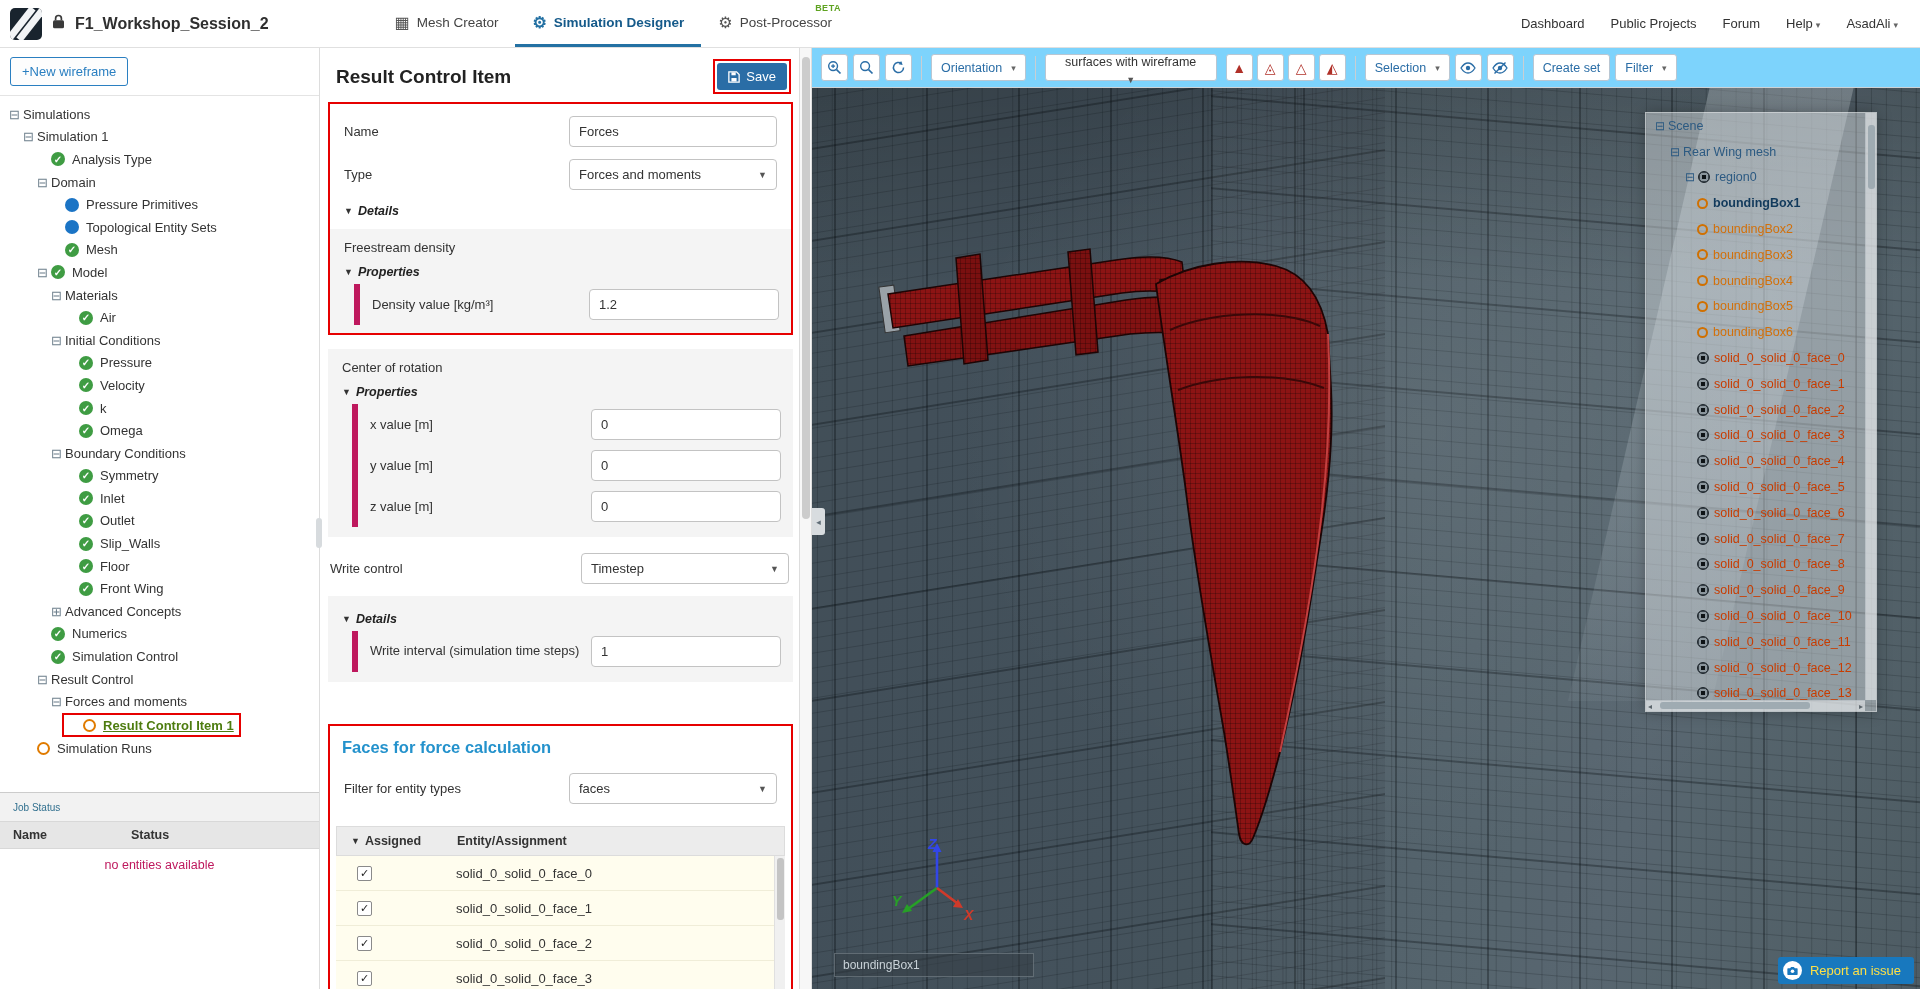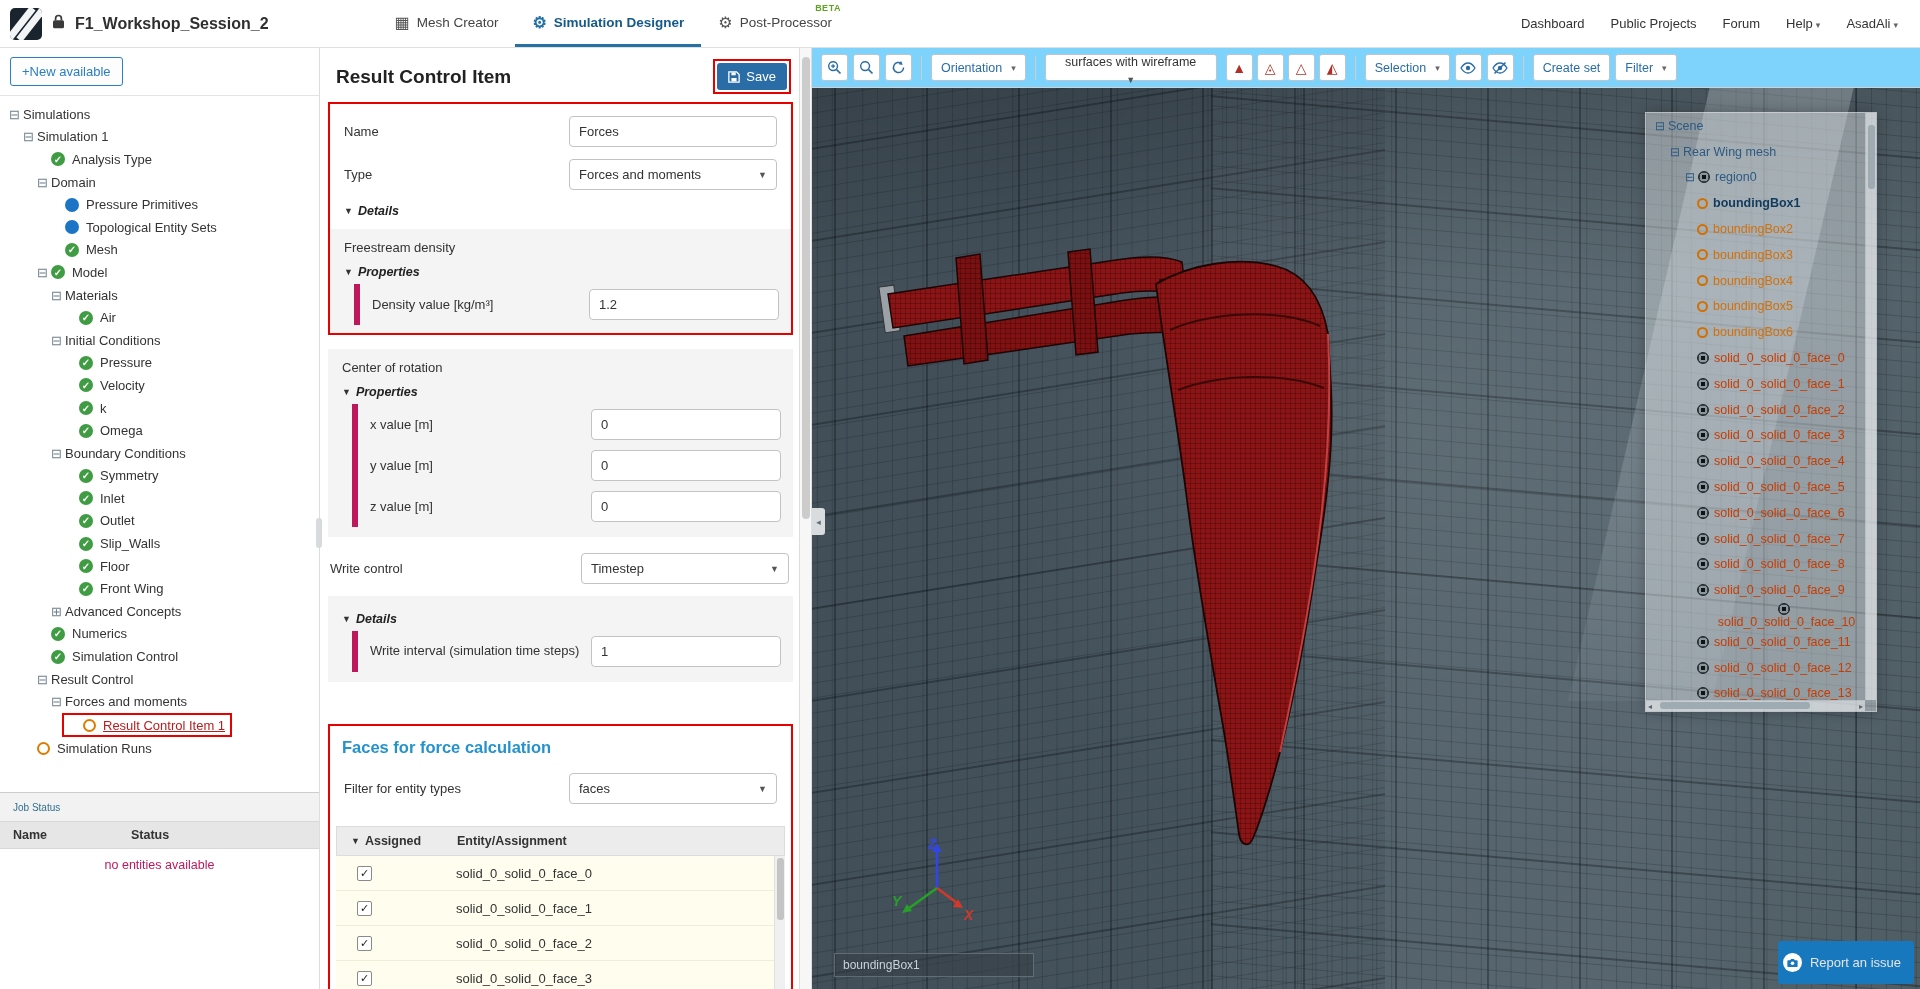--- a/index.html
+++ b/index.html
@@ -37,21 +37,21 @@
     padding:6px 11px; font-size:13px; font-family:inherit; cursor:pointer; }
   .tree { flex:1; overflow:hidden; padding-top:7px; font-size:13px; }
   .tree-row { display:flex; align-items:center; height:22.6px; white-space:nowrap; }
   .tree-exp { width:17px; text-align:center; color:#6d7f8c; font-size:13px; flex:none; }
   .tree-status { width:14px; height:14px; border-radius:50%; margin-right:7px; flex:none;
     display:flex; align-items:center; justify-content:center; }
   .st-check { background:#3f9c43; color:#fff; font-size:10px; font-weight:bold; }
   .st-blue { background:#1b74c5; }
   .st-orange { width:13px; height:13px; border:2.5px solid #e07b00; background:transparent; }
   .tree-highlight { border:2px solid #e60000; height:24px; padding:0 5px 0 2px; width:fit-content; }
-  .tree-label-active { font-weight:normal; color:#b91c1c; text-decoration:underline; }
+  .tree-label-active { font-weight:bold; color:#4d7c0f; text-decoration:underline; }
   .side-handle { position:absolute; right:-3px; top:470px; width:6px; height:30px; background:#d7dbde;
     border-radius:3px; cursor:col-resize; z-index:3; }
   .job { height:197px; border-top:1px solid #ccc; display:flex; flex-direction:column; }
   .job-title { background:#f2f2f2; padding:9px 13px 8px; color:#31708f; font-size:10px; }
   .job-head { display:flex; background:#e6e6e6; border-top:1px solid #d8d8d8; border-bottom:1px solid #d8d8d8;
     padding:6px 13px; font-weight:bold; font-size:12.5px; color:#333; }
   .job-col-name { width:118px; }
   .job-empty { flex:1; background:#fff; text-align:center; padding-top:9px; font-size:12.5px; color:#be185d; }
 
   
@@ -142,22 +142,22 @@
   .sp-vthumb { position:absolute; top:12px; left:1.5px; width:7px; height:64px; background:#9fabb2; border-radius:3px; }
   .sp-hscroll { position:absolute; left:0; right:11px; bottom:0; height:11px; background:rgba(245,248,250,.55);
     border-top:1px solid rgba(160,170,178,.4); display:flex; align-items:center; justify-content:space-between;
     font-size:8px; color:#5a646b; padding:0 2px; }
   .sp-hthumb { position:absolute; left:14px; bottom:2px; width:150px; height:7px; background:#9fabb2; border-radius:3px; }
 
   .axes { position:absolute; left:78px; top:748px; z-index:3; }
   .hover-label { position:absolute; left:22px; bottom:12px; width:200px; height:24px; z-index:3;
     background:rgba(52,62,70,.55); border:1px solid rgba(130,140,148,.55); color:#c9d2d8;
     font-size:12px; line-height:22px; padding-left:8px; }
-  .report-btn { position:absolute; right:6px; bottom:5px; z-index:3; background:#1878be; color:#e5e5e5;
-    border:none; border-radius:3px; height:43px; display:flex; align-items:center; gap:8px;
+  .report-btn { position:absolute; right:6px; bottom:5px; z-index:3; background:#1878be; color:#fde047;
+    border:none; border-radius:3px; height:27px; display:flex; align-items:center; gap:8px;
     padding:0 13px 0 5px; font-size:13px; font-family:inherit; cursor:pointer; }
   .cam-circle { width:19px; height:19px; border-radius:50%; background:#fff; display:flex;
     align-items:center; justify-content:center; }
   .collapse-tab { position:absolute; left:0; top:420px; width:13px; height:27px; z-index:3;
     background:#d8dcdf; border-radius:0 3px 3px 0; color:#5f6c76; font-size:9px;
     display:flex; align-items:center; justify-content:center; cursor:pointer; }
 </style>
 </head>
 <body>
 
@@ -198,21 +198,21 @@
       </span>
     <span class="nav-item"><span>Help</span><span class="caret">▾</span></span>
     <span class="nav-item"><span>AsadAli</span><span class="caret">▾</span></span>
   </div>
 </header>
 
 <div class="main">
 
   <aside class="sidebar">
     <div class="sidebar-top">
-      <button class="new-sim-btn">+New available</button>
+      <button class="new-sim-btn">+New wireframe</button>
     </div>
     <div class="tree">
         <div class="tree-row" style="padding-left: 6px;">
           <span class="tree-exp">⊟</span>
           <span class="tree-label">Simulations</span>
         </div>
         <div class="tree-row" style="padding-left: 20px;">
           <span class="tree-exp">⊟</span>
           <span class="tree-label">Simulation 1</span>
         </div>
@@ -671,21 +671,21 @@
               <span class="sp-label sp-face">solid_0_solid_0_face_7</span>
             </div>
             <div class="sp-row" style="padding-left: 51px;">
               <span class="sp-icon-eye"></span>
               <span class="sp-label sp-face">solid_0_solid_0_face_8</span>
             </div>
             <div class="sp-row" style="padding-left: 51px;">
               <span class="sp-icon-eye"></span>
               <span class="sp-label sp-face">solid_0_solid_0_face_9</span>
             </div>
-            <div class="sp-row" style="padding-left: 51px; flex-direction: column;">
+            <div class="sp-row" style="padding-left: 51px;">
               <span class="sp-icon-eye"></span>
               <span class="sp-label sp-face">solid_0_solid_0_face_10</span>
             </div>
             <div class="sp-row" style="padding-left: 51px;">
               <span class="sp-icon-eye"></span>
               <span class="sp-label sp-face">solid_0_solid_0_face_11</span>
             </div>
             <div class="sp-row" style="padding-left: 51px;">
               <span class="sp-icon-eye"></span>
               <span class="sp-label sp-face">solid_0_solid_0_face_12</span>

